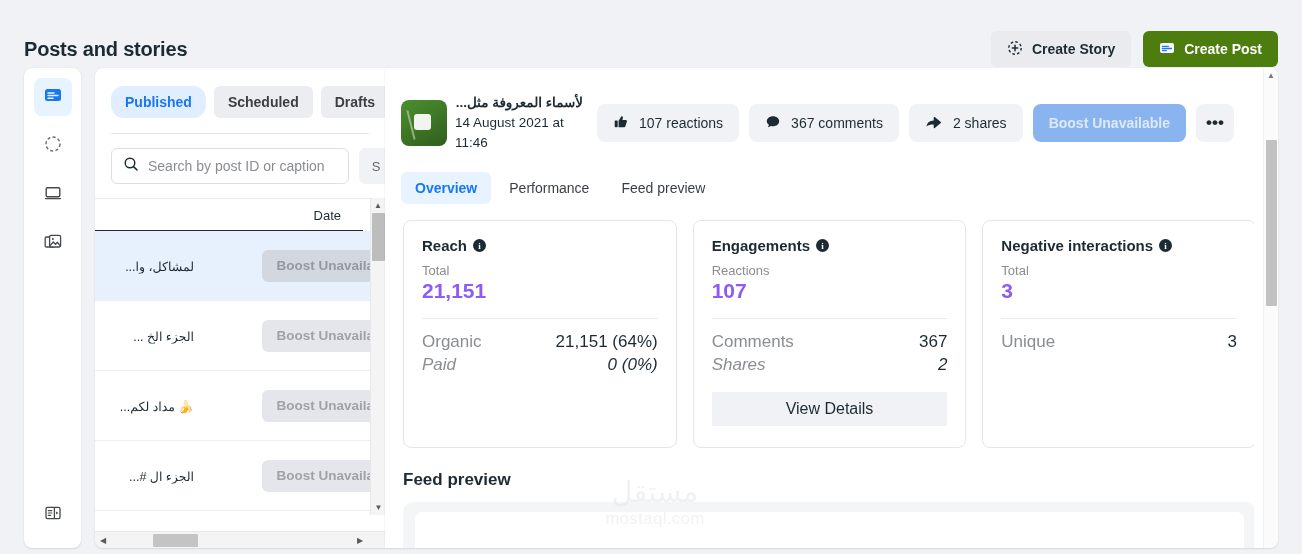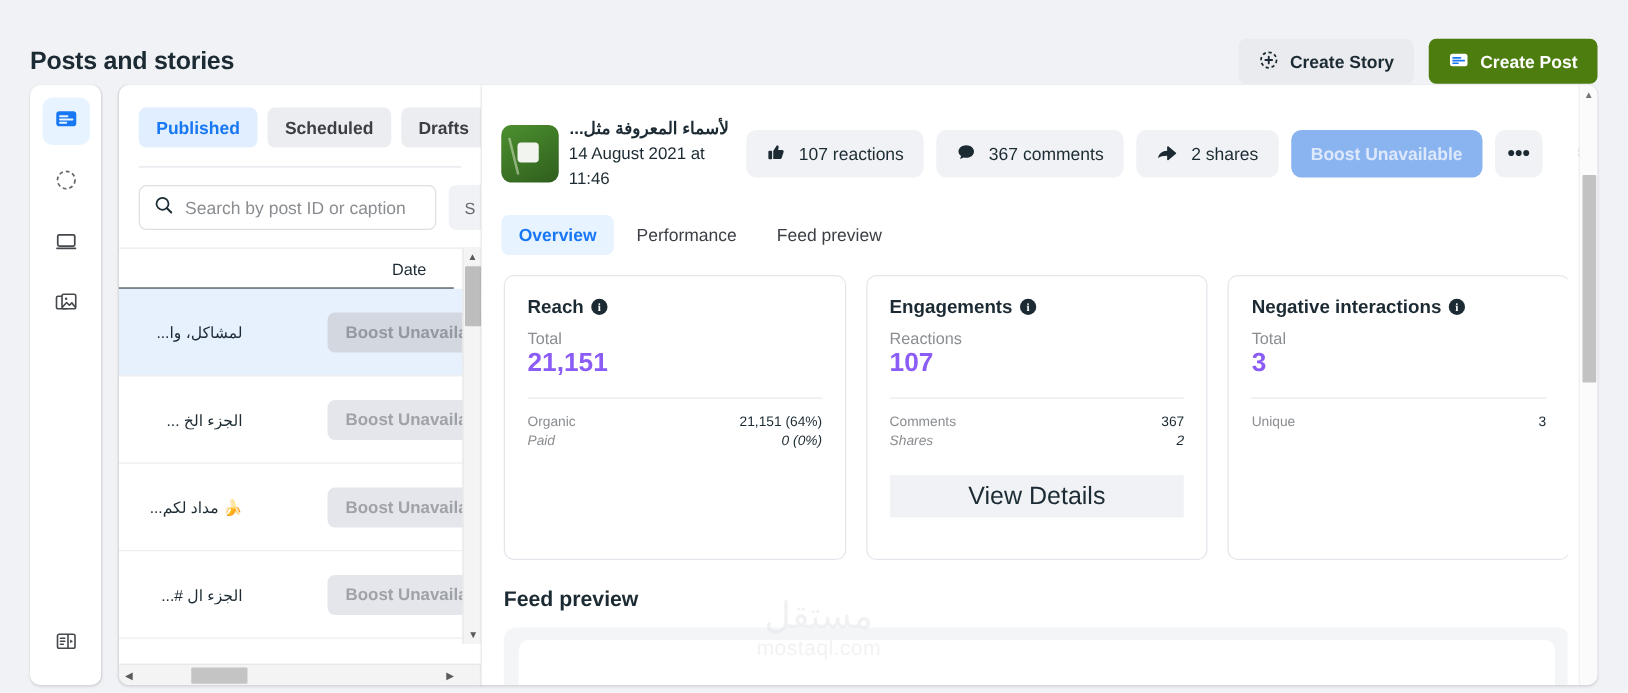--- a/index.html
+++ b/index.html
@@ -64,21 +64,21 @@
     box-shadow: 0 1px 2px rgba(0,0,0,.10), 0 0 1px rgba(0,0,0,.10);
     overflow: hidden;
   }
   .tabs-row { display: flex; gap: 8px; padding: 18px 16px 0 16px; }
   .pill {
     height: 32px; padding: 0 14px; border-radius: 6px;
     display: flex; align-items: center; justify-content: center;
     font-size: 14px; font-weight: bold; color: #3b3f45;
     background: #ebedf0; cursor: pointer; white-space: nowrap;
   }
-  .pill.active { background: #e0eeff; color: #1877f2; }
+  .pill.active { background: #e0eeff; color: #1877f2; border-radius: 13px; }
   .tabs-divider {
     height: 1px; background: #e4e6eb; margin: 15px 16px 0 16px;
   }
   .search-row {
     display: flex; align-items: center; gap: 10px; padding: 14px 16px 14px 16px;
   }
   .search-box {
     flex: 0 0 auto; width: 238px; height: 36px;
     border: 1px solid #dddfe2; border-radius: 6px;
     display: flex; align-items: center; gap: 9px; padding: 0 11px;
@@ -244,30 +244,30 @@
     width: 13px; height: 13px; border-radius: 50%;
     background: #1c2b33; color: #fff; font-size: 9px; font-weight: bold;
     display: inline-flex; align-items: center; justify-content: center;
     font-family: "Liberation Serif", serif; cursor: pointer;
   }
   .card-sublabel { font-size: 13px; color: #8a8d91; margin-top: 9px; }
   .card-big { font-size: 21px; font-weight: bold; color: #8b5cf6; margin-top: 1px; }
   .card-rule { height: 1px; background: #e8eaed; margin: 15px 0 0 0; }
   .kv {
     display: flex; justify-content: space-between; align-items: center;
-    font-size: 11px; margin-top: 13px; gap: 12px;
+    font-size: 17px; margin-top: 13px; gap: 12px;
   }
   .kv .k { color: #8a8d91; }
   .kv .v { color: #1c2b33; }
   .kv.tight { margin-top: 3px; font-style: italic; }
   .view-details {
-    position: absolute; left: 18px; right: 18px; bottom: 33px;
+    position: absolute; left: 18px; right: 18px; bottom: 21px;
     height: 34px; border-radius: 0; background: #f0f2f5;
     display: flex; align-items: center; justify-content: center;
-    font-size: 20px; color: #1c2b33; cursor: pointer;
+    font-size: 16px; color: #1c2b33; cursor: pointer;
   }
 
   .feed-preview-title {
     font-size: 17px; font-weight: bold; color: #1c2b33;
     padding: 22px 0 0 18px;
   }
   .feed-card {
     margin: 12px 22px 0 18px; height: 60px;
     background: #f4f5f7; border-radius: 10px 10px 0 0;
     padding: 10px 12px 0 12px;

